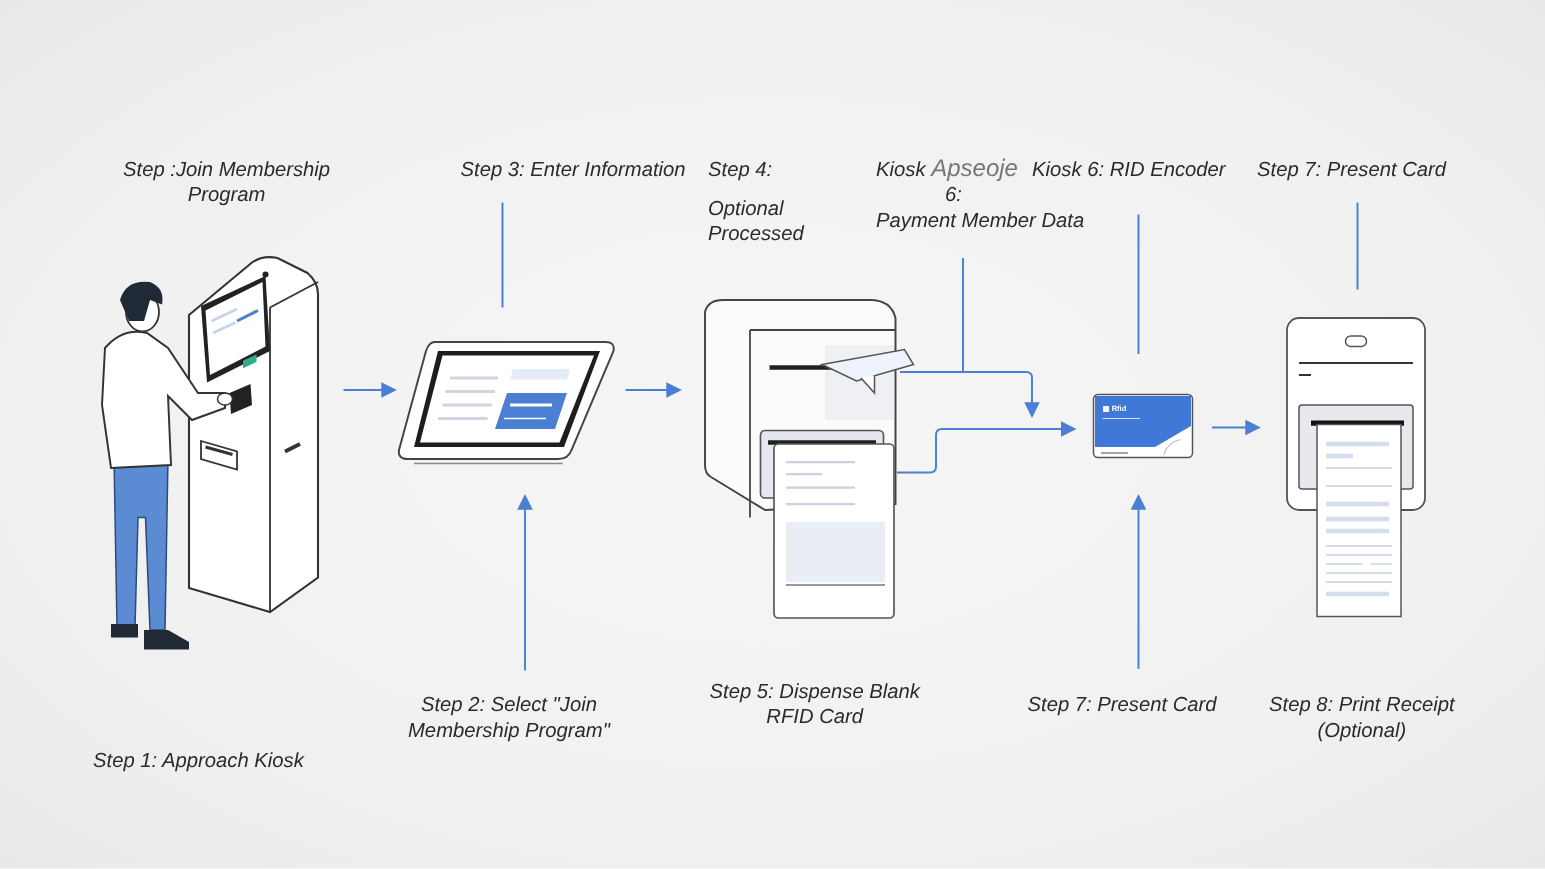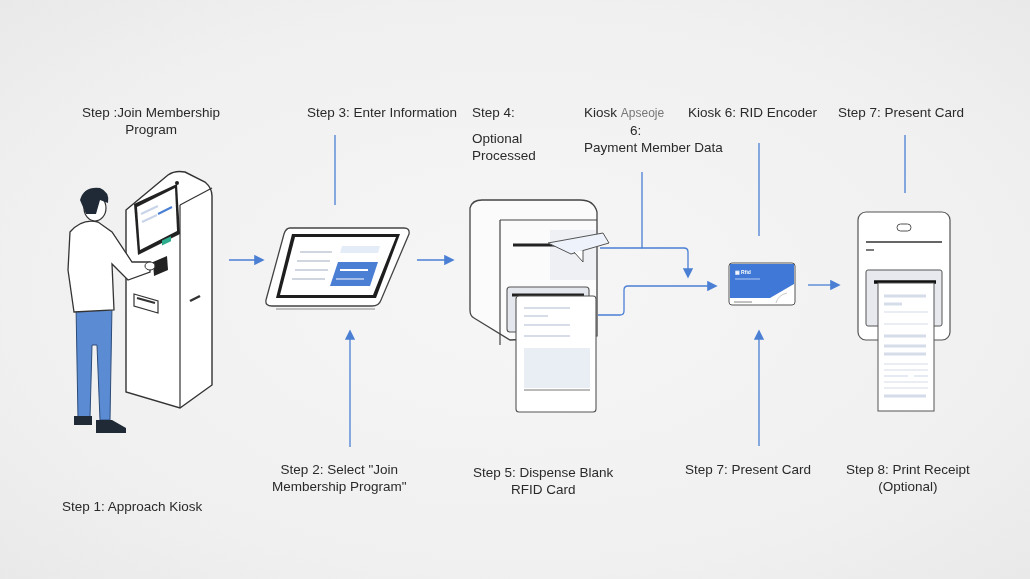--- a/index.html
+++ b/index.html
@@ -1,23 +1,23 @@
 <!DOCTYPE html>
 <html><head>
 <meta charset="utf-8">
 <style>
   html, body { margin:0; padding:0; }
   body {
     width:1030px; height:579px; overflow:hidden; position:relative;
     background: radial-gradient(ellipse at 50% 50%, #f6f6f6 0%, #f0f0f0 70%, #e9e9e9 100%);
     font-family: "Liberation Sans", sans-serif; color:#2b2b2b;
   }
-  .lbl { position:absolute; font-size:13.5px; line-height:17px; color:#2a2a2a; white-space:nowrap; }
+  .lbl { position:absolute; font-size:13.5px; line-height:17px; color:#2a2a2a; white-space:nowrap;font-style:italic; }
   .lbl.c { text-align:center; }
-  .lbl .faint { font-size:12px; color:#777; }
+  .lbl .faint { font-size:16px; color:#777; }
   svg.art { position:absolute; left:0; top:0; }
 </style>
 </head>
 <body>
 
 <svg class="art" width="1030" height="579" viewBox="0 0 1030 579">
   <defs>
     <marker id="ah" markerWidth="8" markerHeight="8" refX="6" refY="4" orient="auto">
       <path d="M0,0 L8,4 L0,8 Z" fill="#4a7fd4"></path>
     </marker>
@@ -174,21 +174,21 @@
   <div>Step 7: Present Card</div>
 </div>
 
 <div class="lbl" style="left:62px; top:461px;margin-top:37px;">
   <div>Step 1: Approach Kiosk</div>
 </div>
 <div class="lbl c" style="left:272px; top:461px;">
   <div>Step 2: Select "Join</div>
   <div>Membership Program"</div>
 </div>
-<div class="lbl c" style="left:473px; top:464px;">
+<div class="lbl c" style="left:473px; top:452px;">
   <div>Step 5: Dispense Blank</div>
   <div>RFID Card</div>
 </div>
 <div class="lbl" style="left:685px; top:461px;">
   <div>Step 7: Present Card</div>
 </div>
 <div class="lbl c" style="left:846px; top:461px;">
   <div>Step 8: Print Receipt</div>
   <div>(Optional)</div>
 </div>

